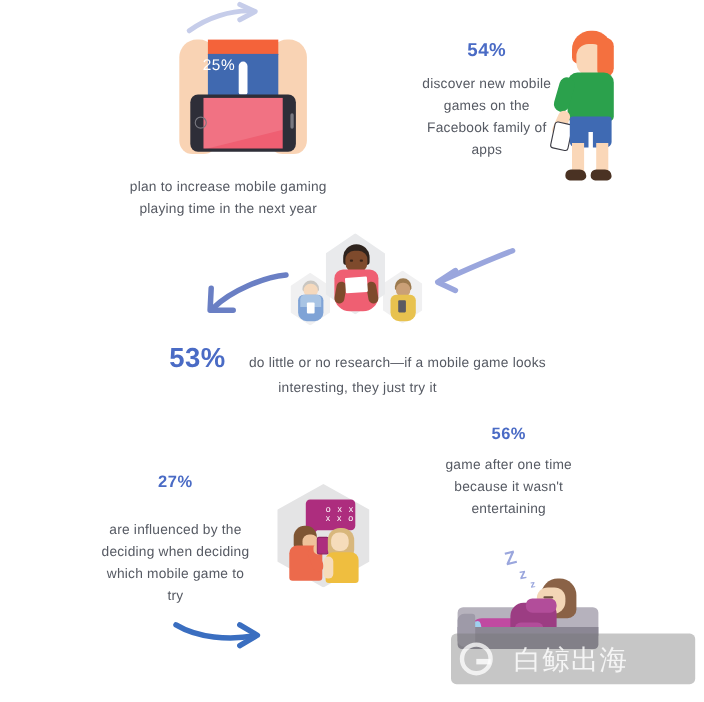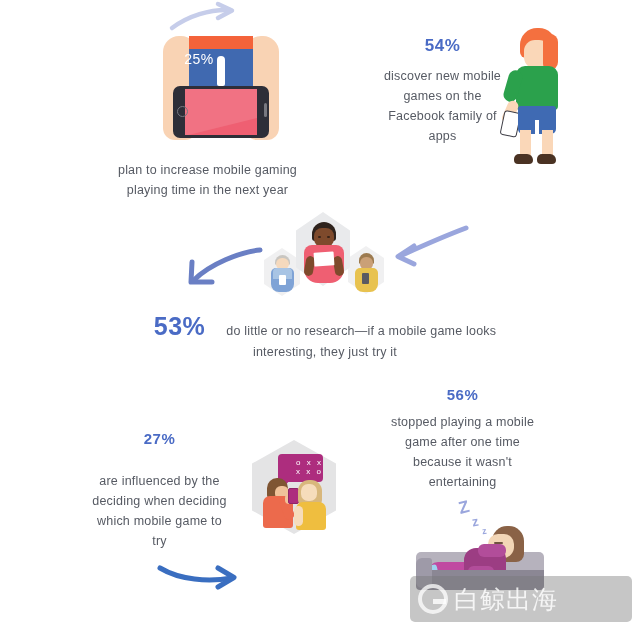--- a/index.html
+++ b/index.html
@@ -337,21 +337,21 @@
 
   
   .arrow-svg { position: absolute; overflow: visible; }
 
   
   #watermark {
     left: 410px; top: 576px; width: 222px; height: 46px;
     background: rgba(120,120,120,0.42);
     border-radius: 5px;
     display: flex; align-items: center; padding-left: 8px; box-sizing: border-box;
-    gap: 6px;
+    gap: 19px;
   }
   #watermark .wm-logo {
     width: 30px; height: 30px; border-radius: 50%;
     border: 4px solid rgba(255,255,255,0.75);
     box-sizing: border-box;
     position: relative;
   }
   #watermark .wm-logo::after {
     content: ""; position: absolute; right: -2px; top: 11px;
     width: 13px; height: 5px; background: rgba(255,255,255,0.8);
@@ -491,21 +491,20 @@
     <div class="b-phone"></div>
     <div class="g-hair"></div>
     <div class="g-face"></div>
     <div class="g-body"></div>
     <div class="g-arm"></div>
   </div>
 
   <div class="abs" id="text-stopped">
     <span class="stat-pct">56%</span>
     <div class="stat-body">
-      <div>stopped playing a mobile</div>
       <div>game after one time</div>
       <div>because it wasn't</div>
       <div>entertaining</div>
     </div>
   </div>
 
   <div class="abs" id="sleeper">
     <div class="z1">Z</div>
     <div class="z2">z</div>
     <div class="z3">z</div>

